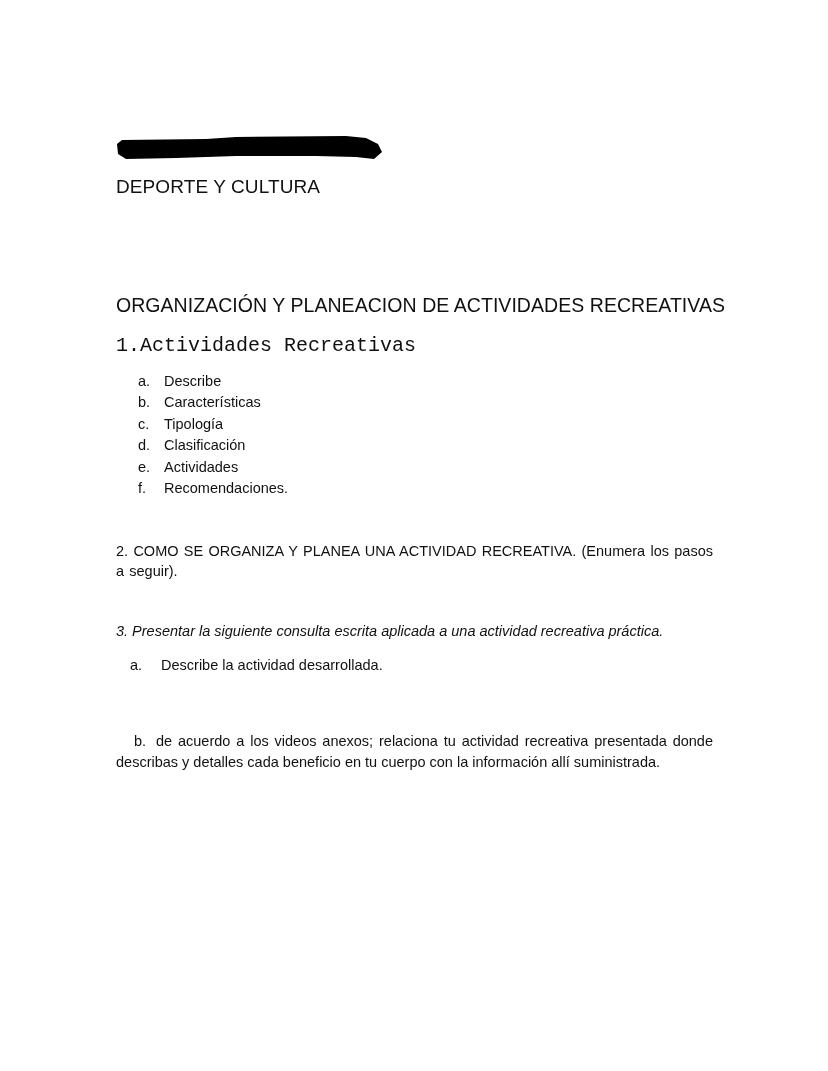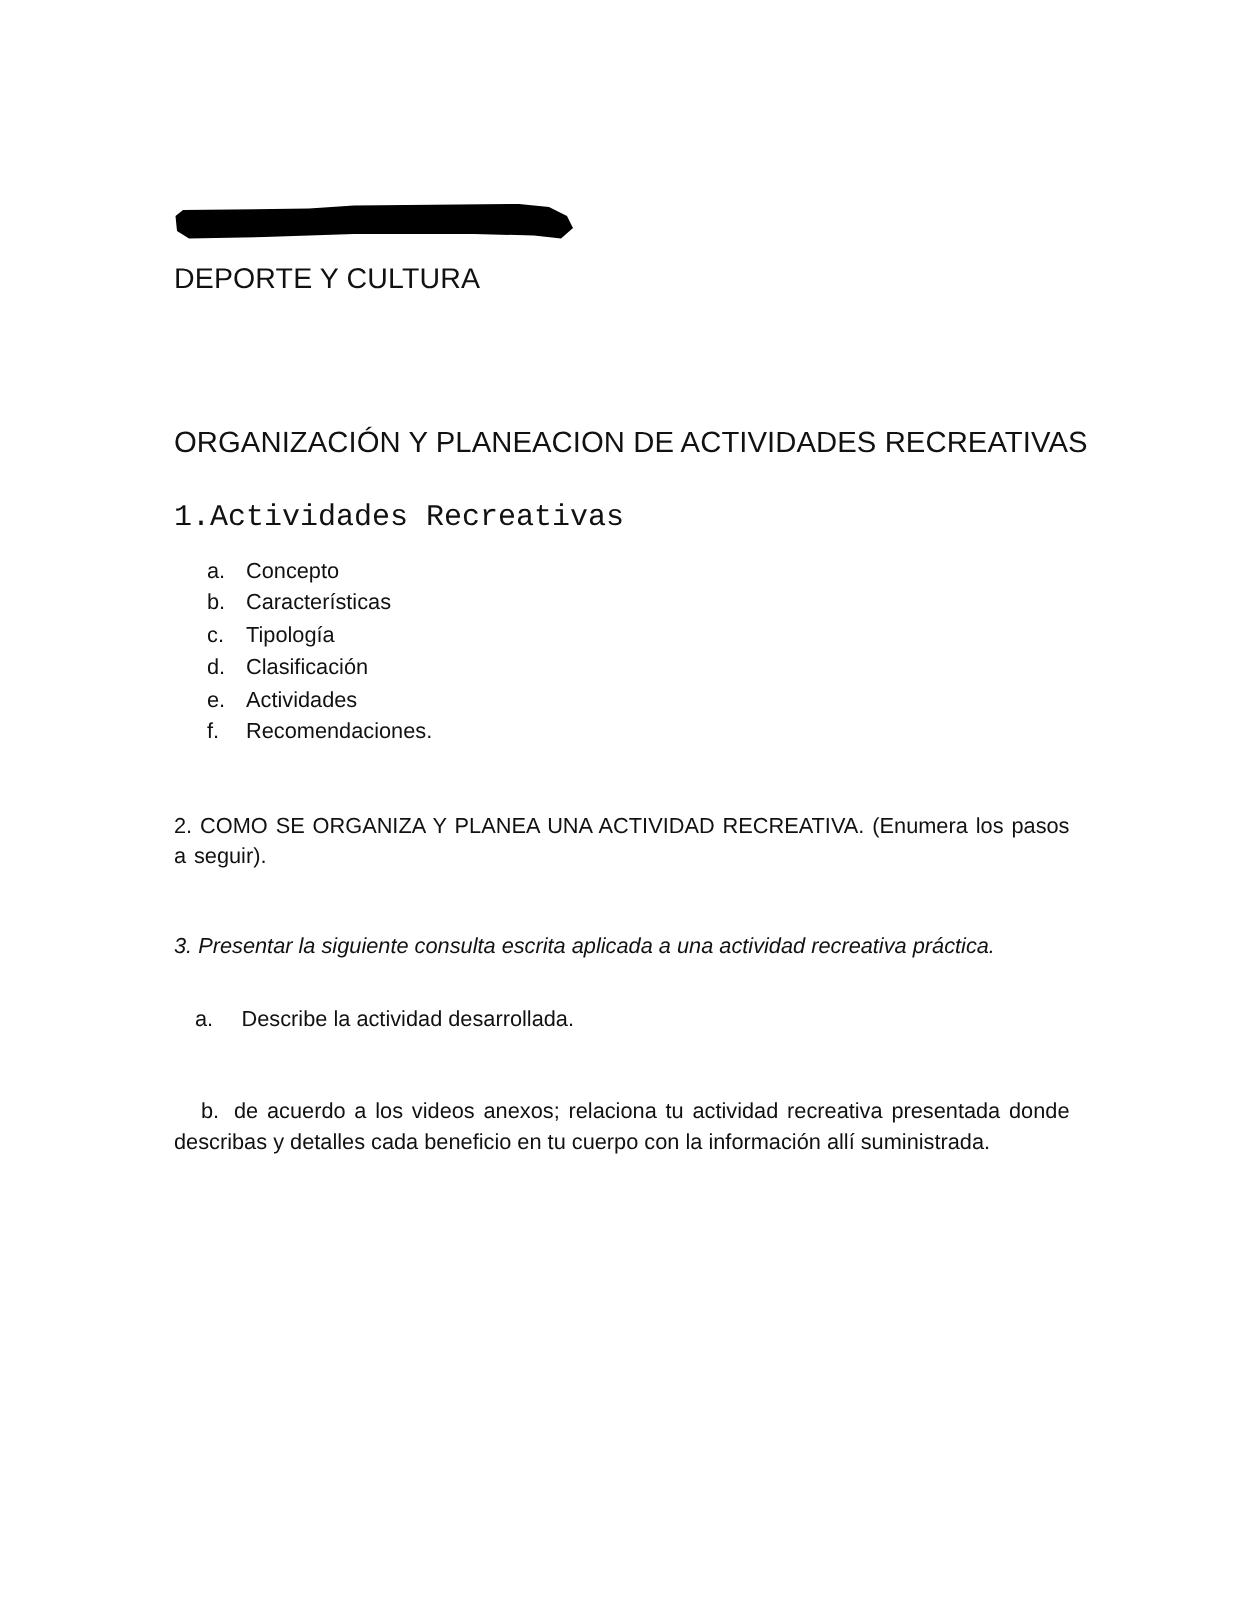--- a/index.html
+++ b/index.html
@@ -29,21 +29,21 @@
       height: 24px;
     }
     .redaction svg { display: block; }
     .abs { position: absolute; white-space: nowrap; }
     .dept {
       left: 116px; top: 176px;
       font-size: 19px;
       letter-spacing: 0.1px;
     }
     .main-title {
-      left: 116px; top: 284px;
+      left: 116px; top: 294px;
       font-size: 19.5px;
       letter-spacing: 0.05px;
     }
     .section1-title {
       left: 116px; top: 334px;
       font-size: 20px;
       font-family: Liberation Mono, monospace;
     }
     .list1 {
       position: absolute;
@@ -70,21 +70,21 @@
       text-align: justify;
       text-align-last: left;
       word-spacing: 1.2px;
     }
     .q3 {
       left: 116px; top: 623px;
       font-size: 14.5px;
       font-style: italic;
     }
     .q3a {
-      left: 130px; top: 672px;
+      left: 130px; top: 657px;
       font-size: 14.5px;
     }
     .q3a .marker { display: inline-block; width: 27px; }
     .q3b {
       position: absolute;
       left: 116px; top: 683px;
       width: 597px;
       font-size: 14.5px;
       line-height: 21px;
       text-align: justify;
@@ -107,21 +107,21 @@
 
   <div class="abs dept">DEPORTE Y CULTURA</div>
 
   <div class="abs main-title">ORGANIZACIÓN Y PLANEACION DE ACTIVIDADES RECREATIVAS</div>
 
   <div class="abs section1-title">1.Actividades Recreativas</div>
 
   <ul class="list1">
     <li>
       <span class="marker">a.</span>
-      <span>Concepto</span>
+      <span>Describe</span>
     </li>
     <li>
       <span class="marker">b.</span>
       <span>Características</span>
     </li>
     <li>
       <span class="marker">c.</span>
       <span>Tipología</span>
     </li>
     <li>

